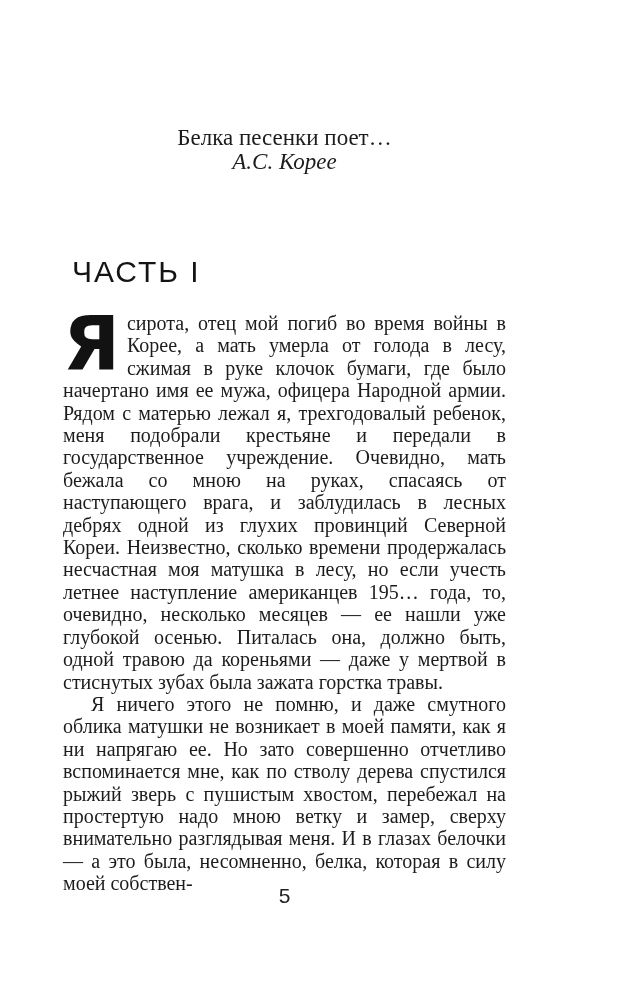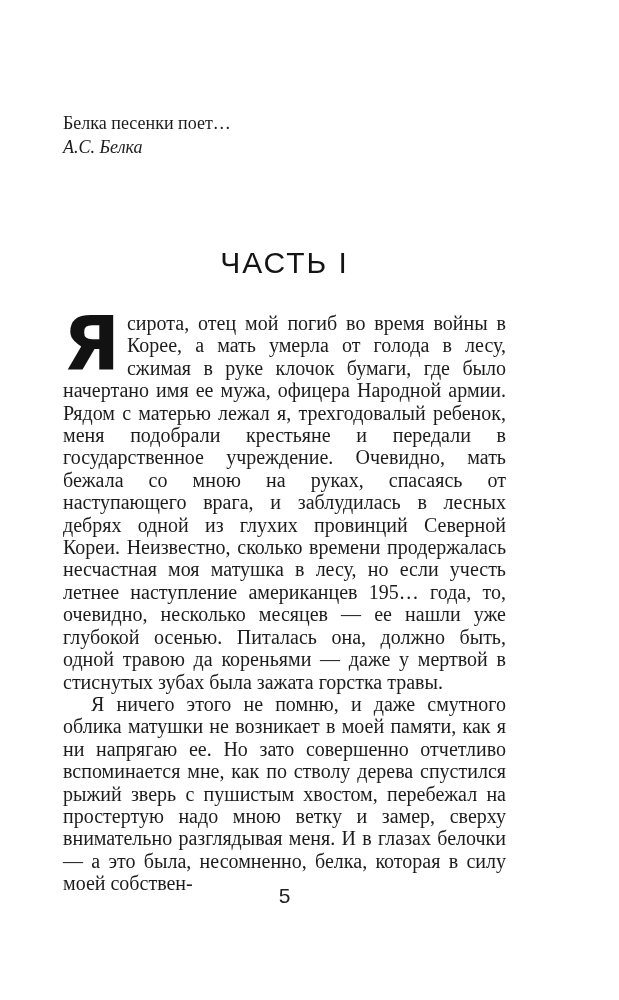--- a/index.html
+++ b/index.html
@@ -10,39 +10,38 @@
   .page {
     position: relative;
     width: 619px;
     height: 1000px;
     background: #ffffff;
     overflow: hidden;
     color: #1c1c1c;
   }
   .epigraph {
     position: absolute;
-    top: 111px;
+    top: 126px;
     left: 63px;
     width: 443px;
-    text-align: left;
+    text-align: center;
     font-family: "Liberation Serif", "DejaVu Serif", serif;
-    font-size: 18px;
+    font-size: 23px;
     line-height: 24px;
     color: #1c1c1c;
   }
   .epigraph-attribution {
     font-style: italic;
   }
   .chapter-heading {
     position: absolute;
     top: 246px;
     left: 63px;
     width: 443px;
-    margin: 0;
-    text-align: center;
+    margin: 9px;
     font-family: "Liberation Sans", "DejaVu Sans", sans-serif;
     font-weight: normal;
     font-size: 30px;
     letter-spacing: 2px;
     color: #141414;
   }
   .body-text {
     position: absolute;
     top: 312px;
     left: 63px;
@@ -82,21 +81,21 @@
     color: #222222;
   }
 </style>
 </head>
 <body>
 
 <div class="page">
 
   <div class="epigraph">
     <div class="epigraph-quote">Белка песенки поет…</div>
-    <div class="epigraph-attribution">А.С. Белка</div>
+    <div class="epigraph-attribution">А.С. Корее</div>
   </div>
 
   <h1 class="chapter-heading">ЧАСТЬ I</h1>
 
   <div class="body-text">
     <p class="para">
       <span class="drop-cap">Я</span>
       <span>сирота, отец мой погиб во время войны в Корее, а мать умерла от голода в лесу, сжимая в руке клочок бумаги, где было начертано имя ее мужа, офицера Народной армии. Рядом с матерью лежал я, трехгодовалый ребенок, меня подобрали крестьяне и передали в государственное учреждение. Очевидно, мать бежала со мною на руках, спасаясь от наступающего врага, и заблудилась в лесных дебрях одной из глухих провинций Северной Кореи. Неизвестно, сколько времени продержалась несчастная моя матушка в лесу, но если учесть летнее наступление американцев 195… года, то, очевидно, несколько месяцев — ее нашли уже глубокой осенью. Питалась она, должно быть, одной травою да кореньями — даже у мертвой в стиснутых зубах была зажата горстка травы.</span>
     </p>
     <p class="para para-indent">Я ничего этого не помню, и даже смутного облика матушки не возникает в моей памяти, как я ни напрягаю ее. Но зато совершенно отчетливо вспоминается мне, как по стволу дерева спустился рыжий зверь с пушистым хвостом, перебежал на простертую надо мною ветку и замер, сверху внимательно разглядывая меня. И в глазах белочки — а это была, несомненно, белка, которая в силу моей собствен-</p>

